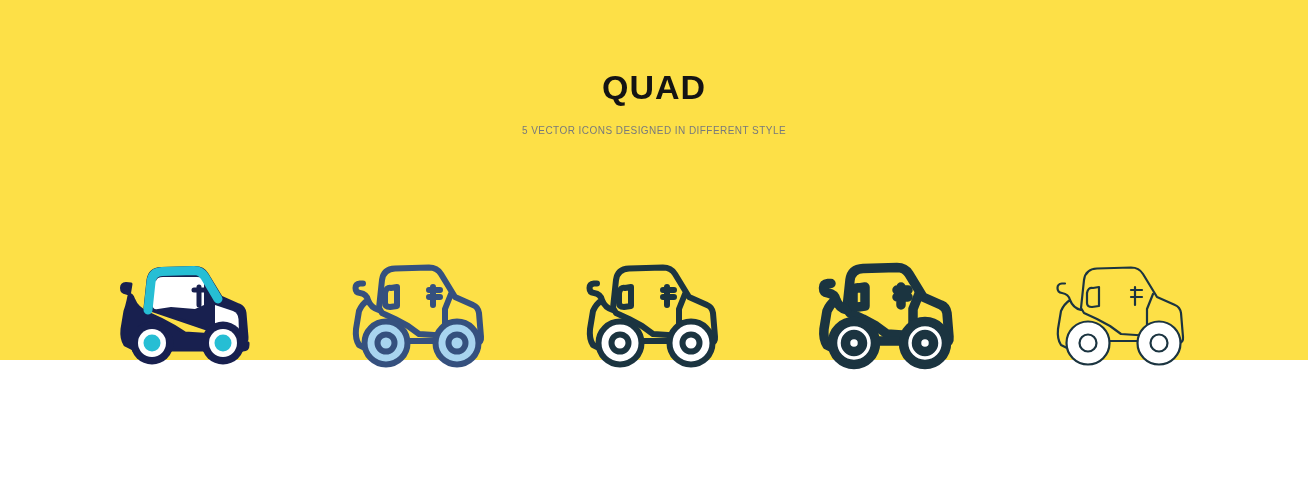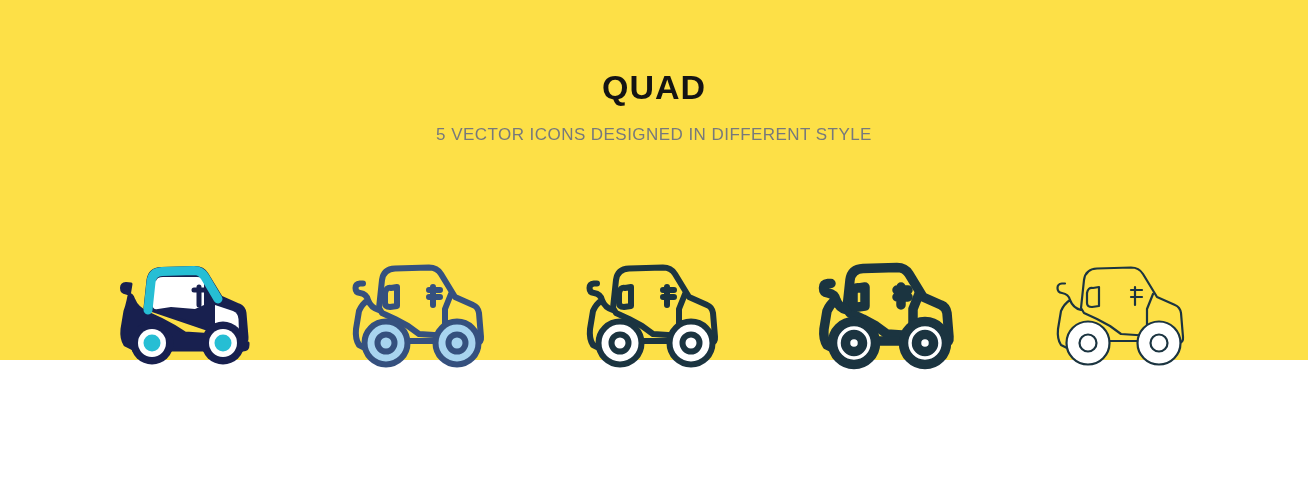--- a/index.html
+++ b/index.html
@@ -38,21 +38,21 @@
     font-weight: 700;
     letter-spacing: 1.0px;
     color: #141414;
     line-height: 1.0;
     font-family: "Liberation Sans", sans-serif;
   }
 
   .subtitle {
     margin: 0;
     padding-top: 22px;
-    font-size: 17px;
+    font-size: 10px;
     font-weight: 400;
     letter-spacing: 0.45px;
     color: #77797c;
     line-height: 1.0;
     font-family: "Liberation Sans", sans-serif;
   }
 
   
   .icon-row {
     position: absolute;

